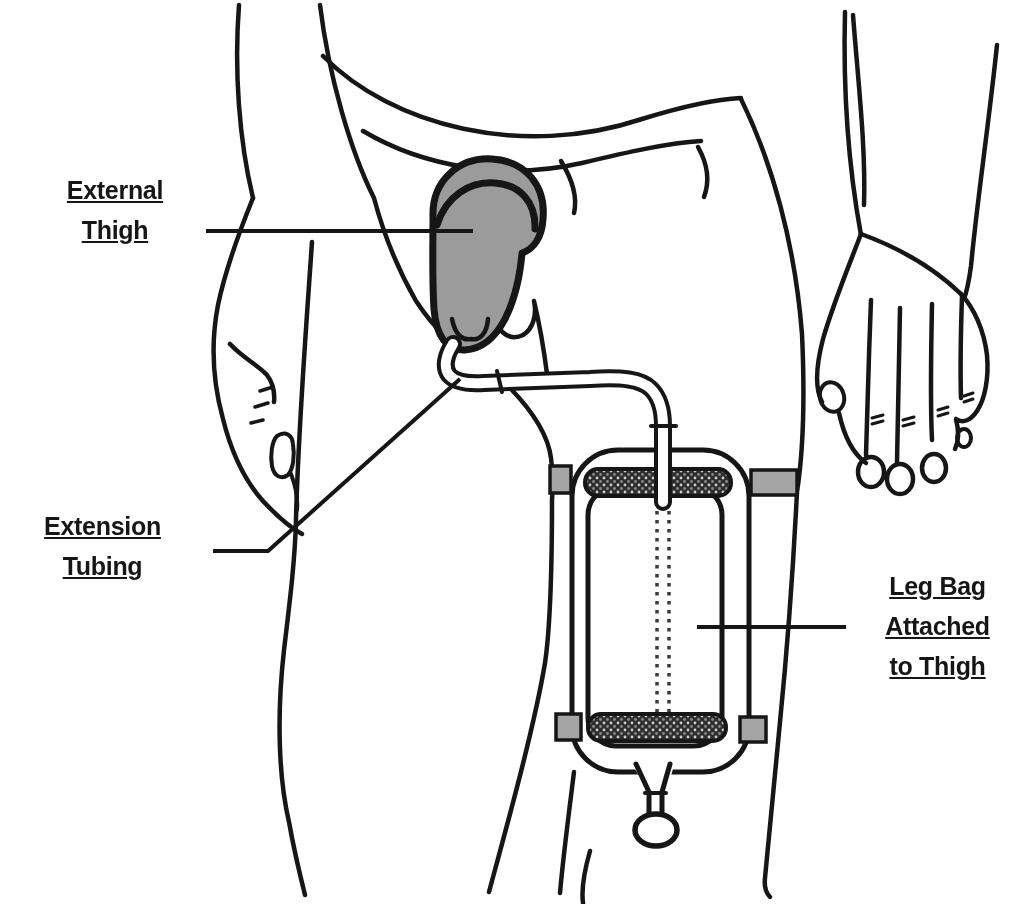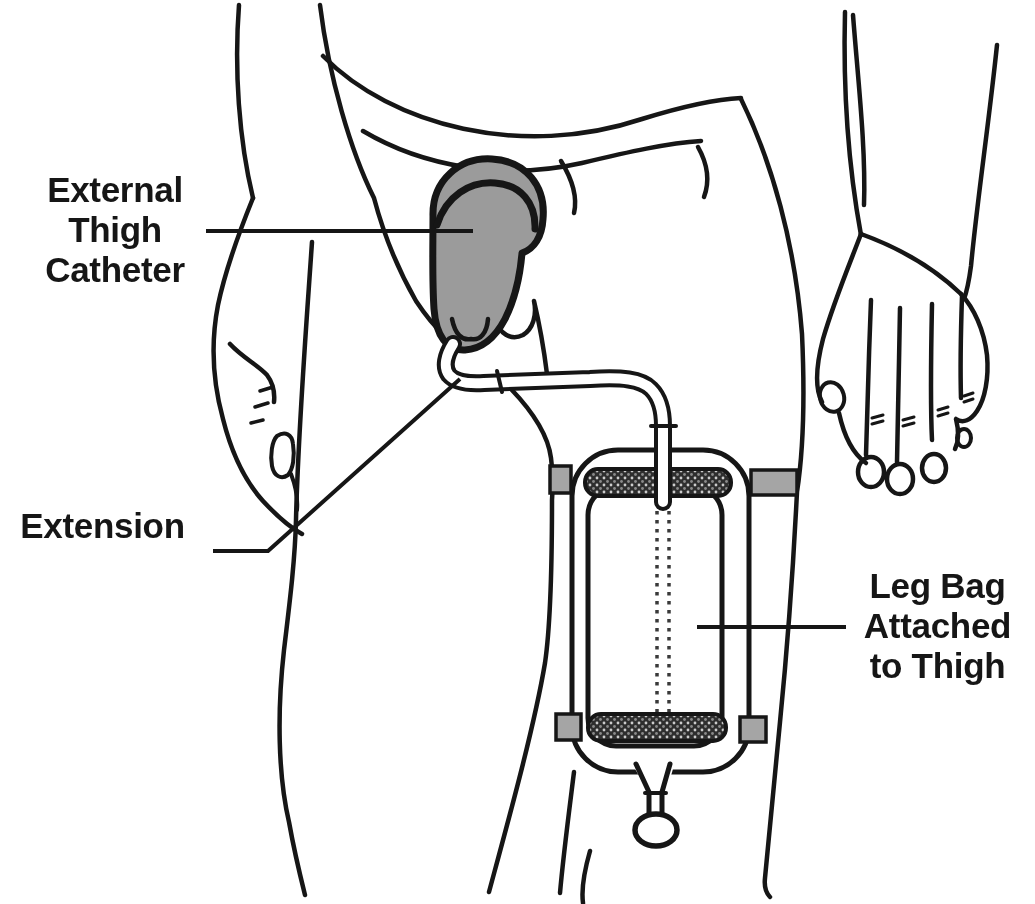--- a/index.html
+++ b/index.html
@@ -1,20 +1,20 @@
 <!DOCTYPE html>
 <html><head>
 <meta charset="utf-8">
 <style>
   html,body{margin:0;padding:0;background:#fff;}
   #stage{position:relative;width:1035px;height:904px;background:#fff;overflow:hidden;
          font-family:"Liberation Sans",sans-serif;}
   #art{position:absolute;left:0;top:0;}
-  .label{position:absolute;font-weight:bold;font-size:35px;line-height:40px;
-         letter-spacing:-0.3px;color:#161616;}
+  .label{position:absolute;font-weight:bold;font-size:25px;line-height:40px;
+         letter-spacing:-0.3px;color:#161616;text-decoration:underline;}
   #label-catheter{left:25px;top:170px;width:180px;text-align:center;}
   #label-tubing{left:5px;top:506px;width:195px;text-align:center;}
   #label-legbag{left:845px;top:566px;width:185px;text-align:center;}
 </style>
 </head>
 <body>
 
 <div id="stage">
 
   <svg id="art" width="1035" height="904" viewBox="0 0 1035 904">
@@ -107,25 +107,25 @@
     <g fill="none" stroke-width="4" stroke-linejoin="round" stroke="#161616">
       <path d="M206,231 L473,231"></path>
       <path d="M213,551 L268,551 L460,379"></path>
       <path d="M697,627 L846,627"></path>
     </g>
   </svg>
 
   <div class="label" id="label-catheter">
     <div>External</div>
     <div>Thigh</div>
-    <div>Catheter</div>
   </div>
 
   <div class="label" id="label-tubing">
     <div>Extension</div>
+    <div>Tubing</div>
   </div>
 
   <div class="label" id="label-legbag">
     <div>Leg Bag</div>
     <div>Attached</div>
     <div>to Thigh</div>
   </div>
 
 </div>
 

